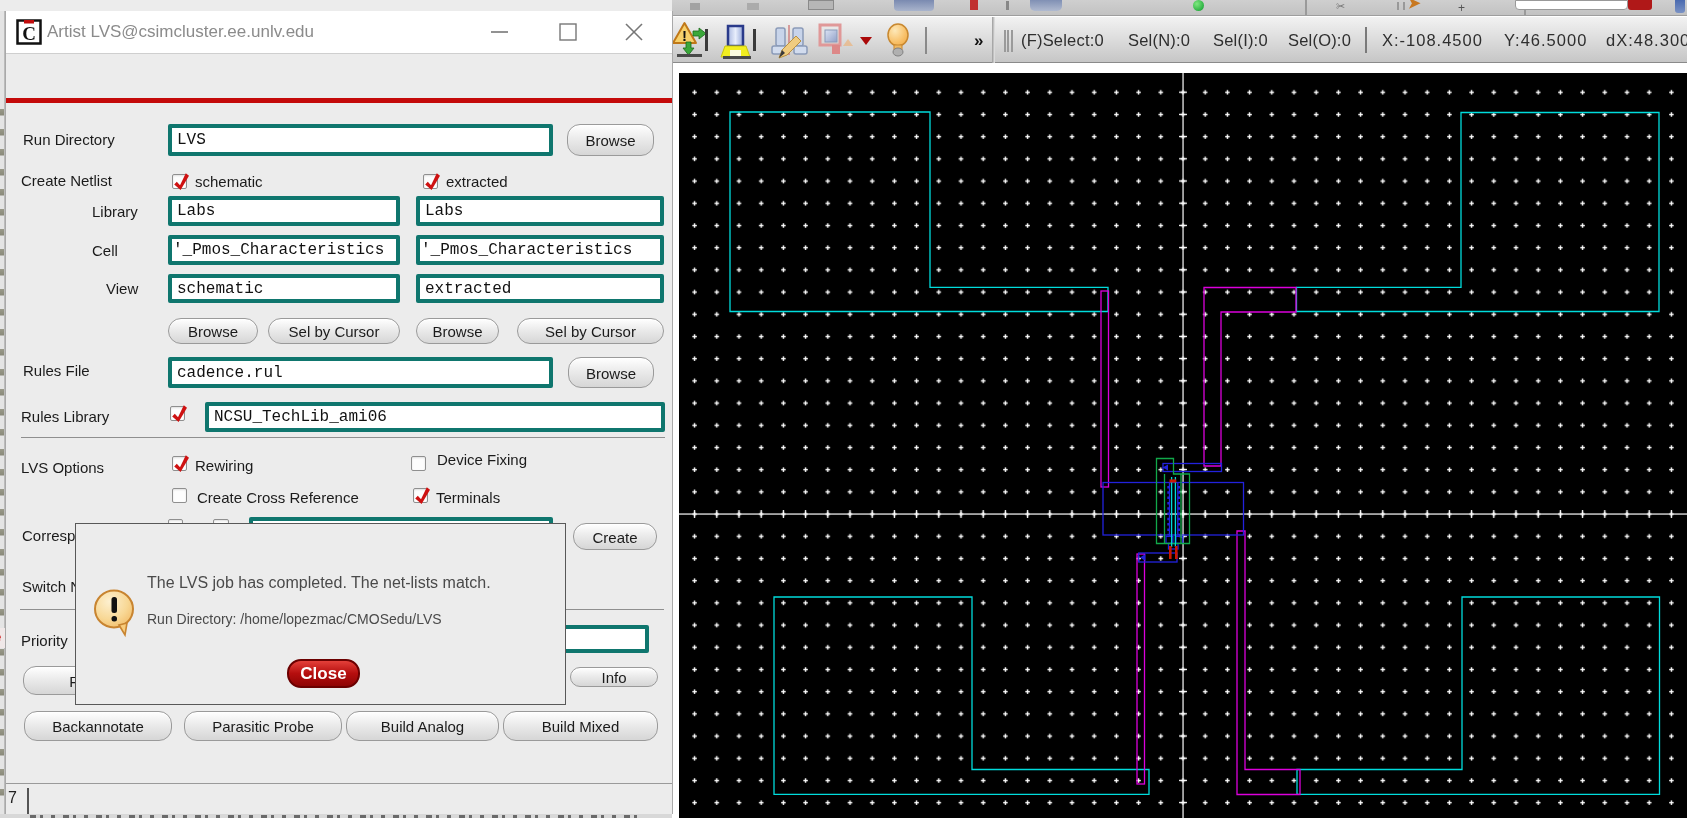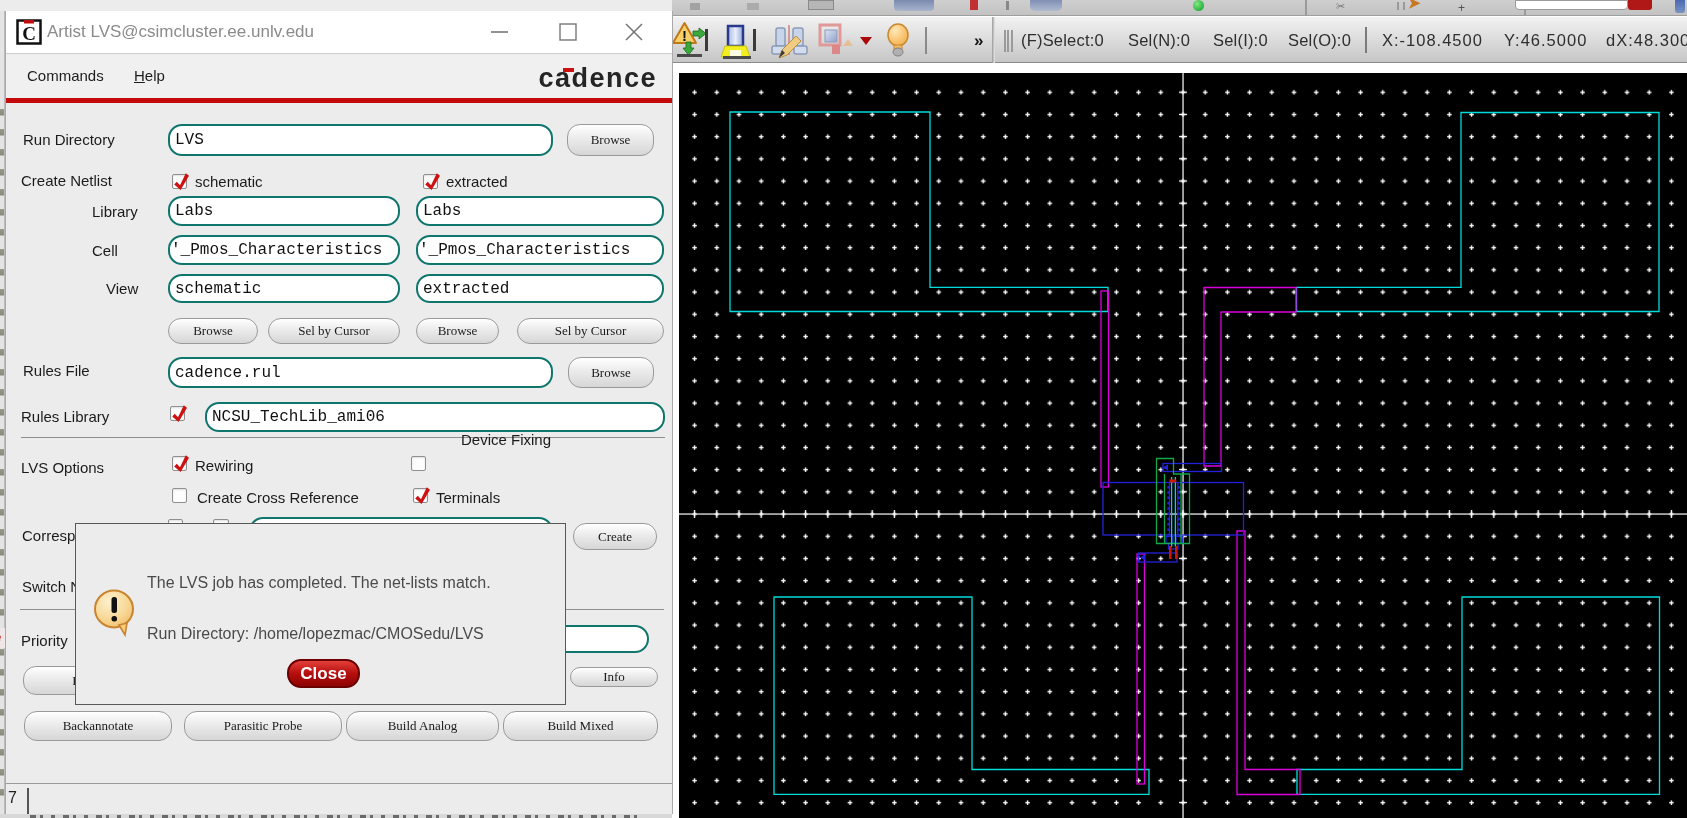--- a/index.html
+++ b/index.html
@@ -23,39 +23,39 @@
 
 #dlg { left:5px; top:11px; width:668px; height:803px; background:#ececec;
   border:1px solid #a9a9a9; border-top:none; }
 #dlg-title { position:absolute; left:0; top:0; width:666px; height:43px; background:#ffffff;
   border-bottom:1px solid #cfcfcf; }
 #dlg-title .ttxt { position:absolute; left:41px; top:11px; font-size:17px; color:#8b8b8b; }
 #dlg-menu { position:absolute; left:0; top:44px; width:666px; height:43px; background:#f0f0f0; }
 #dlg-menu .m { position:absolute; top:12px; font-size:15px; color:#1c1c1c; }
 #redline { position:absolute; left:0; top:87px; width:666px; height:5px; background:#c40a0a; }
 .lbl { position:absolute; font-size:15px; color:#1b1b1b; white-space:nowrap; }
-.inp { position:absolute; background:#fff; border:2px solid #0f766e; border-radius:14px;
+.inp { position:absolute; background:#fff; border:4px solid #0f766e; border-radius:2px;
   font-family:"Liberation Mono", monospace; font-size:16px; color:#111; letter-spacing:0.8px; overflow:hidden; white-space:nowrap; }
 .inp span { position:absolute; left:5px; top:50%; transform:translateY(-50%); letter-spacing:0; }
 .btn { position:absolute; background:linear-gradient(#ffffff,#ebebeb 45%,#d6d6d6);
-  border:1px solid #9a9a9a; border-radius:13px; font-size:13px; color:#1b1b1b;
-  text-align:center; box-shadow:inset 0 1px 0 #fff;font-family:Liberation Serif, serif; }
+  border:1px solid #9a9a9a; border-radius:13px; font-size:15px; color:#1b1b1b;
+  text-align:center; box-shadow:inset 0 1px 0 #fff; }
 .btn span { position:absolute; left:0; right:0; top:50%; transform:translateY(-50%); }
 .cb { position:absolute; width:15px; height:15px; background:#fdfdfd; border:1px solid #8f8f8f;
   border-radius:2px; box-shadow:inset 0 1px 2px rgba(0,0,0,.12); }
 .cb.on::after { content:""; position:absolute; left:-1px; top:-4px; width:18px; height:20px;
   background:#ce1111;
   clip-path:polygon(2.2px 13.5px, 4.8px 10.8px, 8px 14.2px, 13.8px 2.2px, 17px 4.8px, 8.6px 19px); }
 .sep { position:absolute; height:1px; background:#8f8f8f; }
 
 #pop { left:75px; top:523px; width:491px; height:182px; background:#ececec; border:1px solid #585858; }
 #pop-title { position:absolute; left:0; top:0; width:489px; height:38px; background:#fff; }
 #pop-title .ptxt { position:absolute; left:41px; top:8px; font-size:17px; color:#111; }
 #pop .t1 { position:absolute; left:71px; top:50px; font-size:16px; color:#4a4a4a; }
-#pop .t2 { position:absolute; left:71px; top:101px; font-size:16px; color:#4a4a4a; }
+#pop .t2 { position:absolute; left:71px; top:87px; font-size:14px; color:#4a4a4a; }
 #closebtn { position:absolute; left:211px; top:135px; width:73px; height:29px;
   background:linear-gradient(#e4403a,#b50e0e 50%,#8f0404); border:2px solid #6b0000; border-radius:14px;
   color:#fff; font-weight:bold; font-size:17px; text-align:center; line-height:25px; }
 </style>
 </head>
 <body>
 
 <div id="btl" class="abs">
   <span class="frag" style="left:2px;">Categories</span>
   <span class="frag" style="left:213px;">Show Files</span>
@@ -251,26 +251,20 @@
      <text x="13" y="21" font-size="19" font-weight="bold" font-family="Liberation Serif, serif" text-anchor="middle" fill="#111">C</text>
    </svg>
    <span class="ttxt">Artist LVS@csimcluster.ee.unlv.edu</span>
    <svg width="200" height="43" style="position:absolute;left:470px;top:0;">
      <line x1="15" y1="21" x2="32" y2="21" stroke="#777" stroke-width="1.6"></line>
      <rect x="84" y="13" width="16" height="16" fill="none" stroke="#777" stroke-width="1.4"></rect>
      <line x1="150" y1="13" x2="166" y2="29" stroke="#777" stroke-width="1.6"></line>
      <line x1="166" y1="13" x2="150" y2="29" stroke="#777" stroke-width="1.6"></line>
    </svg>
  </div>
- <div id="dlg-menu">
-   <span class="m" style="left:21px;">Commands</span>
-   <span class="m" style="left:128px;"><u>H</u>elp</span>
-   <span style="position:absolute; right:15px; top:8px; font-size:27px; font-weight:bold; color:#252525; letter-spacing:1.5px;">cadence</span>
-   <span style="position:absolute; left:557px; top:13px; width:11px; height:3.5px; background:#cc1111;"></span>
- </div>
  <div id="redline"></div>
 
  <span class="lbl" style="left:17px; top:120px;">Run Directory</span>
  <div class="inp" style="left:162px; top:113px; width:385px; height:32px;">
       <span>LVS</span>
     </div>
  <div class="btn" style="left:561px; top:113px; width:87px; height:32px;">
       <span>Browse</span>
     </div>
 
@@ -329,21 +323,21 @@
  <div class="cb on" style="left:164px; top:395px;"></div>
  <div class="inp" style="left:199px; top:391px; width:460px; height:30px;">
       <span>NCSU_TechLib_ami06</span>
     </div>
  <div class="sep" style="left:15px; top:426px; width:644px;"></div>
 
  <span class="lbl" style="left:15px; top:448px;">LVS Options</span>
  <div class="cb on" style="left:166px; top:445px;"></div>
  <span class="lbl" style="left:189px; top:446px;">Rewiring</span>
  <div class="cb" style="left:405px; top:445px;"></div>
- <span class="lbl" style="left:431px; top:420px;margin-left:24px;">Device Fixing</span>
+ <span class="lbl" style="left:431px; top:440px;">Device Fixing</span>
  <div class="cb" style="left:166px; top:477px;"></div>
  <span class="lbl" style="left:191px; top:478px;">Create Cross Reference</span>
  <div class="cb on" style="left:407px; top:477px;"></div>
  <span class="lbl" style="left:430px; top:478px;">Terminals</span>
 
  <span class="lbl" style="left:16px; top:516px;">Correspondence File</span>
  <div class="cb" style="left:162px; top:508px;"></div>
  <div class="cb" style="left:207px; top:508px; width:16px;"></div>
  <div class="inp" style="left:243px; top:506px; width:304px; height:30px;"></div>
  <div class="btn" style="left:567px; top:512px; width:84px; height:27px;">

